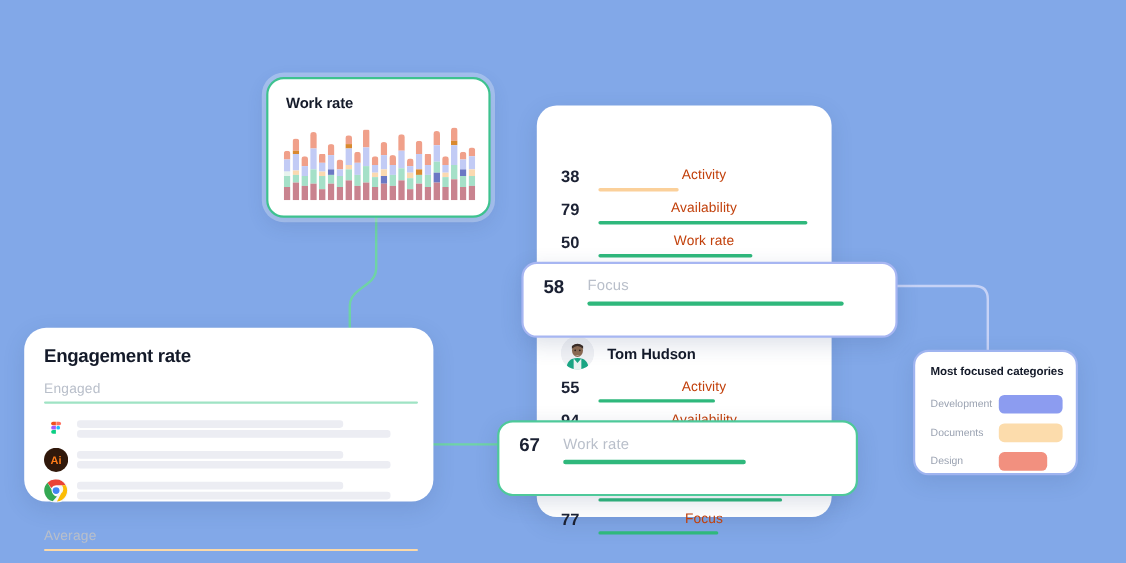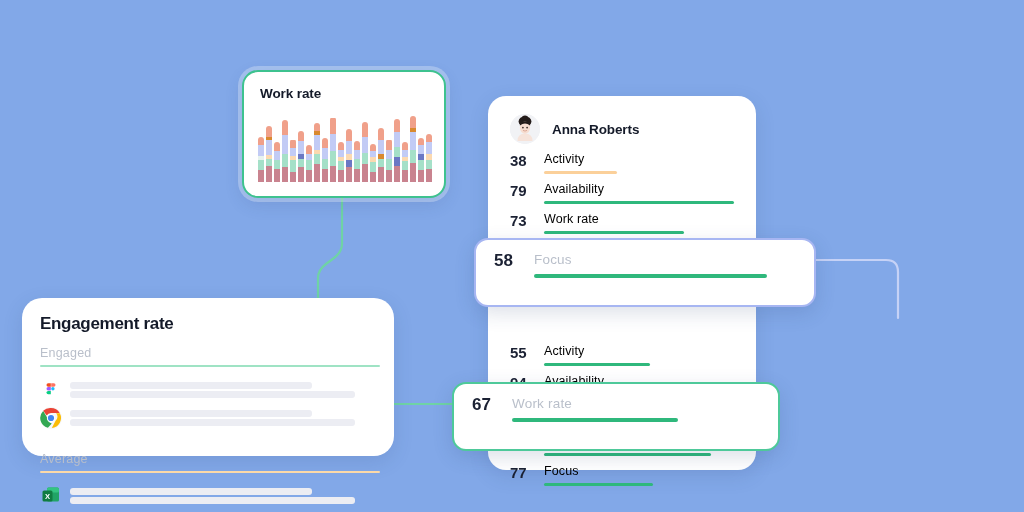--- a/index.html
+++ b/index.html
@@ -45,21 +45,21 @@
   .person-head{position:absolute;left:22px;top:18px;display:flex;align-items:center;gap:12px;}
   .avatar{width:30px;height:30px;border-radius:50%;overflow:hidden;position:relative;
           background:#eef0f4;flex:0 0 auto;}
   .person-name{font-size:13.5px;font-weight:700;color:#141a29;letter-spacing:-.1px;}
 
   .metrics{position:absolute;left:0;right:0;top:56px;}
   .metric{display:flex;align-items:flex-start;height:30px;padding-left:22px;}
   .metric .val{width:34px;font-size:15px;font-weight:700;color:#1b2133;
                text-align:left;line-height:18px;flex:0 0 auto;}
   .metric .col{flex:1 1 auto;padding-right:20px;}
-  .metric .lbl{font-size:12.5px;color:#000000;line-height:15px;letter-spacing:.1px;}
+  .metric .lbl{font-size:12.5px;color:#c2410c;line-height:15px;letter-spacing:.1px;text-align:center;}
   .metric .track{height:3px;border-radius:2px;margin-top:4px;background:transparent;}
   .metric .fill{height:3px;border-radius:2px;}
 
   
   .pill{
     position:absolute;background:#fff;border-radius:14px;
     box-shadow:0 6px 20px rgba(40,60,110,.16);
     display:flex;align-items:flex-start;padding:11px 18px 12px 18px;
   }
   #focus-pill{left:474px;top:238px;width:302px;height:42px;border:2px solid #a7b6f2;}
@@ -251,77 +251,76 @@
           <div class="seg" style="height: 18.1818%; background: rgb(240, 160, 138);"></div>
           <div class="seg" style="height: 24.2424%; background: rgb(194, 203, 245);"></div>
           <div class="seg" style="height: 12.1212%; background: rgb(251, 217, 176);"></div>
           <div class="seg" style="height: 18.1818%; background: rgb(165, 224, 200);"></div>
           <div class="seg" style="height: 27.2727%; background: rgb(201, 131, 143);"></div>
         </div>
       </div>
   </div>
 
   <div class="card person-card" id="anna-card">
+    <div class="metrics">
+        <div class="metric">
+          <div class="val">38</div>
+          <div class="col">
+            <div class="lbl">Activity</div>
+            <div class="track">
+              <div class="fill" style="width: 38%; background: rgb(251, 208, 154);"></div>
+            </div>
+          </div>
+        </div>
+        <div class="metric">
+          <div class="val">79</div>
+          <div class="col">
+            <div class="lbl">Availability</div>
+            <div class="track">
+              <div class="fill" style="width: 99%; background: rgb(47, 184, 124);"></div>
+            </div>
+          </div>
+        </div>
+        <div class="metric">
+          <div class="val">50</div>
+          <div class="col">
+            <div class="lbl">Work rate</div>
+            <div class="track">
+              <div class="fill" style="width: 73%; background: rgb(47, 184, 124);"></div>
+            </div>
+          </div>
+        </div>
+        <div class="metric">
+          <div class="val">59</div>
+          <div class="col">
+            <div class="lbl">Stamina</div>
+            <div class="track">
+              <div class="fill" style="width: 59%; background: rgb(47, 184, 124);"></div>
+            </div>
+          </div>
+        </div>
+      </div>
+  </div>
+
+  <div class="card person-card" id="tom-card">
     <div class="person-head">
       <div class="avatar">
         <svg viewBox="0 0 30 30" width="30" height="30">
           <circle cx="15" cy="15" r="15" fill="#f1f2f5"></circle>
-          <ellipse cx="15" cy="7.4" rx="6.4" ry="5.2" fill="#241c1a"></ellipse>
-          <ellipse cx="15" cy="4.2" rx="3.2" ry="2.6" fill="#241c1a"></ellipse>
-          <path d="M7.5 27 Q7.5 19.5 15 19.5 Q22.5 19.5 22.5 27 Z" fill="#f6e3da"></path>
-          <ellipse cx="15" cy="13.6" rx="5.1" ry="6.1" fill="#f7ddd0"></ellipse>
-          <path d="M9.9 11.6 Q15 7.2 20.1 11.6 L20.1 9 Q15 5.4 9.9 9 Z" fill="#241c1a"></path>
-          <circle cx="12.9" cy="13.6" r=".85" fill="#3a2c26"></circle>
-          <circle cx="17.1" cy="13.6" r=".85" fill="#3a2c26"></circle>
-          <path d="M13.3 16.6 Q15 17.8 16.7 16.6" stroke="#d49a86" stroke-width=".8" fill="none" stroke-linecap="round"></path>
+          <path d="M5 30 Q5 19.5 15 19.5 Q25 19.5 25 30 Z" fill="#1aa684"></path>
+          <path d="M11.5 19.8 L15 24 L18.5 19.8 L18.5 30 L11.5 30 Z" fill="#e9f3f1"></path>
+          <ellipse cx="15" cy="12.6" rx="5" ry="5.9" fill="#8c6a50"></ellipse>
+          <path d="M9.9 11 Q15 6 20.1 11 L20.1 8.6 Q15 4.4 9.9 8.6 Z" fill="#3a2b22"></path>
+          <circle cx="12.9" cy="12.5" r=".8" fill="#2d2018"></circle>
+          <circle cx="17.1" cy="12.5" r=".8" fill="#2d2018"></circle>
+          <path d="M12.6 16.4 Q15 18 17.4 16.4 Q15 19 12.6 16.4 Z" fill="#eeeeee"></path>
         </svg>
       </div>
-      <div class="person-name">Anna Roberts</div>
+      <div class="person-name">Tom Hudson</div>
     </div>
-    <div class="metrics">
-        <div class="metric">
-          <div class="val">38</div>
-          <div class="col">
-            <div class="lbl">Activity</div>
-            <div class="track">
-              <div class="fill" style="width: 38%; background: rgb(251, 208, 154);"></div>
-            </div>
-          </div>
-        </div>
-        <div class="metric">
-          <div class="val">79</div>
-          <div class="col">
-            <div class="lbl">Availability</div>
-            <div class="track">
-              <div class="fill" style="width: 99%; background: rgb(47, 184, 124);"></div>
-            </div>
-          </div>
-        </div>
-        <div class="metric">
-          <div class="val">73</div>
-          <div class="col">
-            <div class="lbl">Work rate</div>
-            <div class="track">
-              <div class="fill" style="width: 73%; background: rgb(47, 184, 124);"></div>
-            </div>
-          </div>
-        </div>
-        <div class="metric">
-          <div class="val">59</div>
-          <div class="col">
-            <div class="lbl">Stamina</div>
-            <div class="track">
-              <div class="fill" style="width: 59%; background: rgb(47, 184, 124);"></div>
-            </div>
-          </div>
-        </div>
-      </div>
-  </div>
-
-  <div class="card person-card" id="tom-card">
     <div class="metrics">
         <div class="metric">
           <div class="val">55</div>
           <div class="col">
             <div class="lbl">Activity</div>
             <div class="track">
               <div class="fill" style="width: 55%; background: rgb(47, 184, 124);"></div>
             </div>
           </div>
         </div>
@@ -388,20 +387,30 @@
           <div class="rule" style="background: rgb(159, 227, 196);"></div>
           <div class="eg-rows">
             <div class="eg-row">
               <div class="app-ico"><svg viewBox="0 0 22 22">
                   <circle cx="11" cy="11" r="11" fill="#fff"></circle>
       <path d="M8.2 4.3h2.6v3.4H8.2a1.7 1.7 0 010-3.4z" fill="#f24e1e"></path>
       <path d="M11.2 4.3h2.6a1.7 1.7 0 010 3.4h-2.6z" fill="#ff7262"></path>
       <path d="M8.2 8.1h2.6v3.4H8.2a1.7 1.7 0 010-3.4z" fill="#a259ff"></path>
       <path d="M8.2 11.9h2.6v3.4H8.2a1.7 1.7 0 010-3.4z" fill="#0acf83"></path>
       <circle cx="12.9" cy="9.8" r="1.7" fill="#1abcfe"></circle>
+                </svg></div>
+              <div class="ph">
+                <i style="width:78%"></i>
+                <i style="width:92%"></i>
+              </div>
+            </div>
+            <div class="eg-row">
+              <div class="app-ico"><svg viewBox="0 0 22 22">
+                  <circle cx="11" cy="11" r="11" fill="#30180b"></circle>
+      <text x="11" y="15.2" font-size="10" font-weight="bold" fill="#ff7d1a" text-anchor="middle" font-family="Liberation Sans, sans-serif">Ai</text>
                 </svg></div>
               <div class="ph">
                 <i style="width:78%"></i>
                 <i style="width:92%"></i>
               </div>
             </div>
             <div class="eg-row">
               <div class="app-ico"><svg viewBox="0 0 22 22">
       <circle cx="11" cy="11" r="11" fill="#f7f7f7"></circle>
       <path d="M11 1a10 10 0 018.7 5.1H11a4.9 4.9 0 00-4.3 2.5L3.2 3.8A10 10 0 0111 1z" fill="#ea4335"></path>
@@ -504,14 +513,31 @@
               <div class="ph">
                 <i style="width:78%"></i>
                 <i style="width:92%"></i>
               </div>
             </div>
           </div>
         </div>
       </div>
   </div>
 
+  <div class="card" id="categories-card" style="border-color: rgb(159, 180, 240);">
+    <div class="cat-title">Most focused categories</div>
+    <div class="cat-rows">
+        <div class="cat-row">
+          <div class="cat-lbl">Development</div>
+          <div class="cat-bar" style="background: rgb(140, 156, 240); width: 74px;"></div>
+        </div>
+        <div class="cat-row">
+          <div class="cat-lbl">Documents</div>
+          <div class="cat-bar" style="background: rgb(252, 220, 172); width: 62px;"></div>
+        </div>
+        <div class="cat-row">
+          <div class="cat-lbl">Design</div>
+          <div class="cat-bar" style="background: rgb(242, 144, 127); width: 44px;"></div>
+        </div>
+      </div>
+  </div>
 
 </div>
 
 </body></html>

